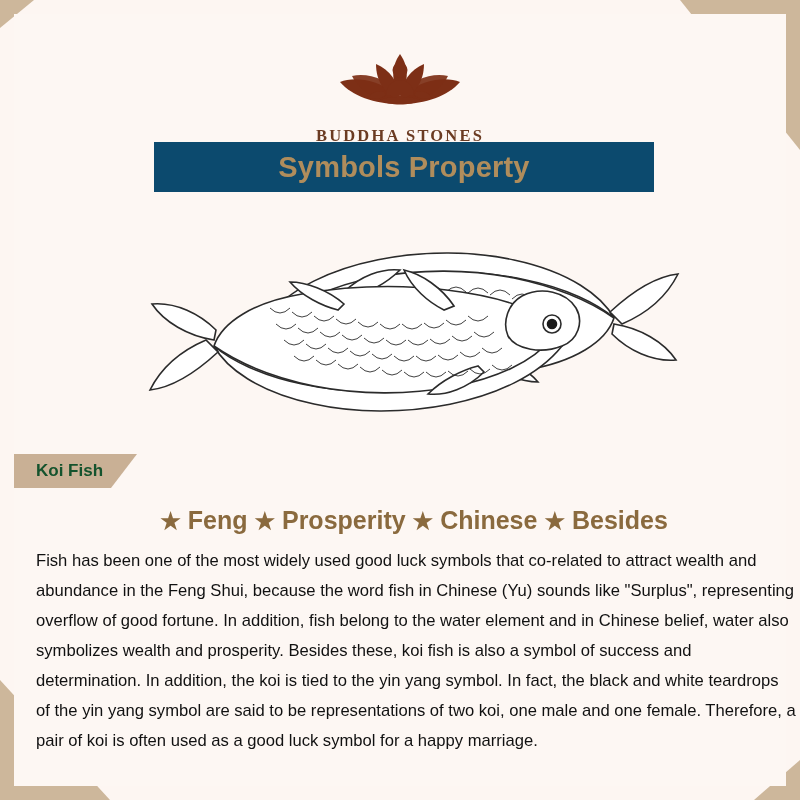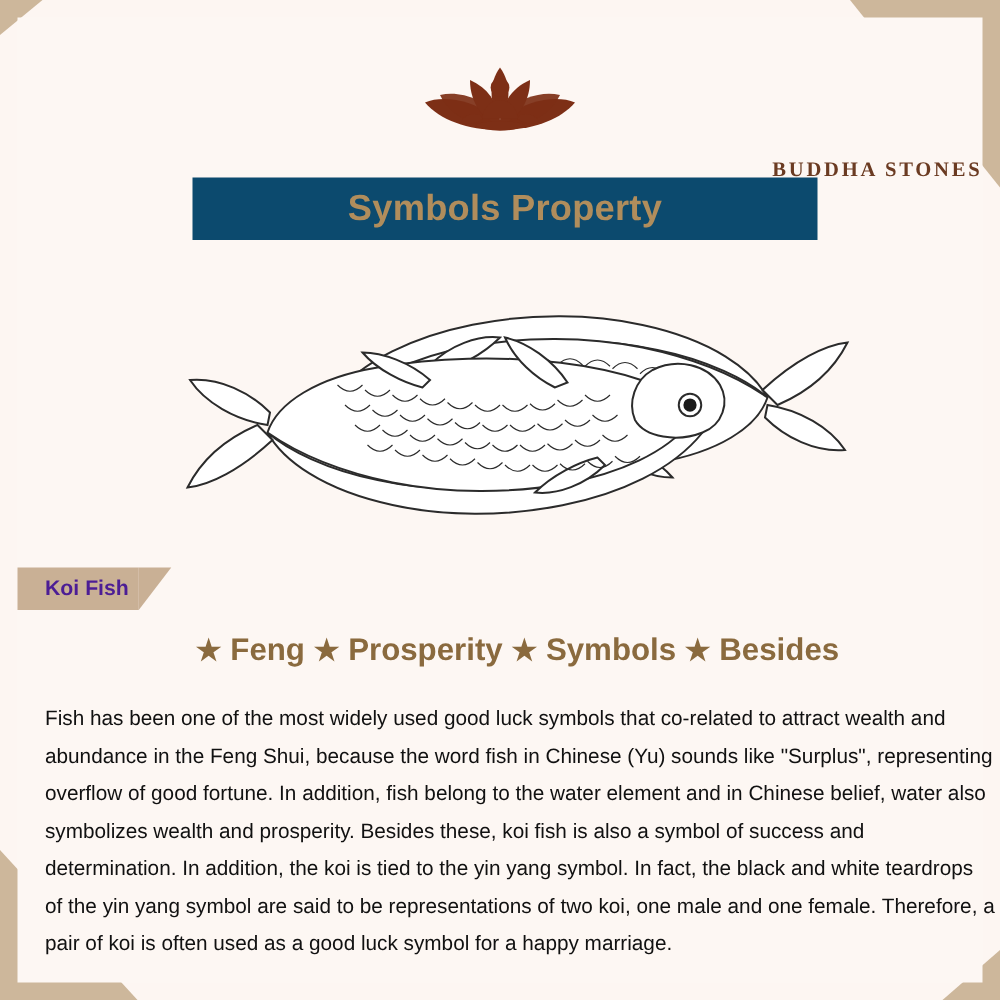--- a/index.html
+++ b/index.html
@@ -78,21 +78,20 @@
     display: block;
     margin: 0 auto;
   }
   .brand-name {
     margin-top: 4px;
     font-family: "Liberation Serif", serif;
     font-size: 16.5px;
     letter-spacing: 2.2px;
     font-weight: bold;
     color: #6b3b22;
-    text-align: right;
   }
   
   .title-bar {
     position: absolute;
     top: 128px;
     left: 140px;
     width: 500px;
     height: 50px;
     background: #0c4a6e;
     display: flex;
@@ -126,21 +125,21 @@
   .ribbon-body {
     background: #c9b095;
     height: 34px;
     display: flex;
     align-items: center;
     padding-left: 22px;
     padding-right: 8px;
     box-sizing: border-box;
   }
   .ribbon-label {
-    color: #4c1d95;
+    color: #14532d;
     font-size: 17px;
     font-weight: bold;
   }
   .ribbon-tail {
     width: 0;
     height: 0;
     border-top: 34px solid #c9b095;
     border-right: 26px solid transparent;
   }
   
@@ -162,21 +161,20 @@
   
   .body-text {
     position: absolute;
     top: 532px;
     left: 22px;
     width: 760px;
     font-size: 16.6px;
     line-height: 30px;
     color: #111111;
     text-align: left;
-    margin-top: 14px;
   }
 </style>
 </head>
 <body>
 
 <div class="page">
 
   <div class="wedge-tr"></div>
   <div class="wedge-bl"></div>
   <div class="wedge-br"></div>
@@ -339,21 +337,21 @@
         </div>
         <div class="ribbon-tail"></div>
       </div>
 
       <div class="keywords">
         <span class="kw-star">★</span>
         <span>Feng</span>
         <span class="kw-star">★</span>
         <span>Prosperity</span>
         <span class="kw-star">★</span>
-        <span>Symbols</span>
+        <span>Chinese</span>
         <span class="kw-star">★</span>
         <span>Besides</span>
       </div>
 
       <div class="body-text">Fish has been one of the most widely used good luck symbols that co-related to attract wealth and abundance in the Feng Shui, because the word fish in Chinese (Yu) sounds like "Surplus", representing overflow of good fortune. In addition, fish belong to the water element and in Chinese belief, water also symbolizes wealth and prosperity. Besides these, koi fish is also a symbol of success and determination. In addition, the koi is tied to the yin yang symbol. In fact, the black and white teardrops of the yin yang symbol are said to be representations of two koi, one male and one female. Therefore, a pair of koi is often used as a good luck symbol for a happy marriage.</div>
 
     </div>
   </div>
 </div>
 

